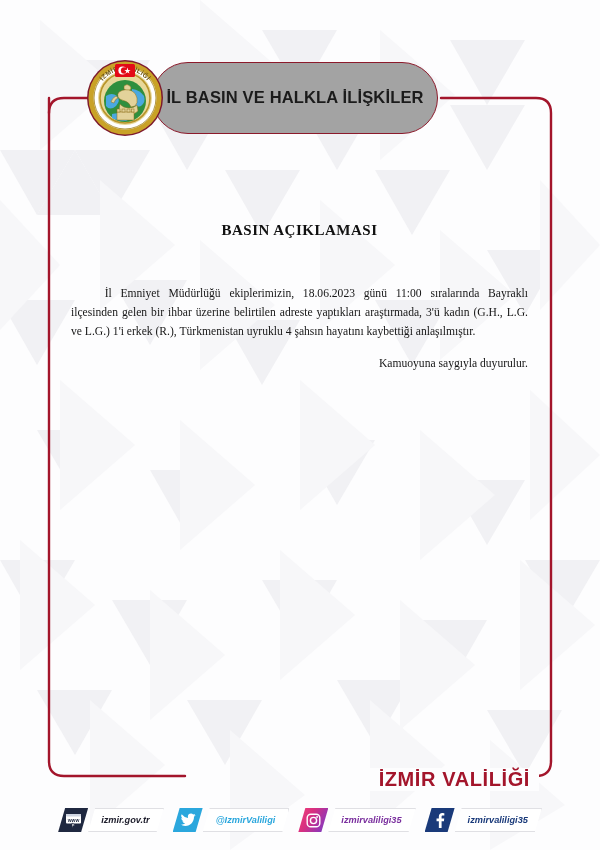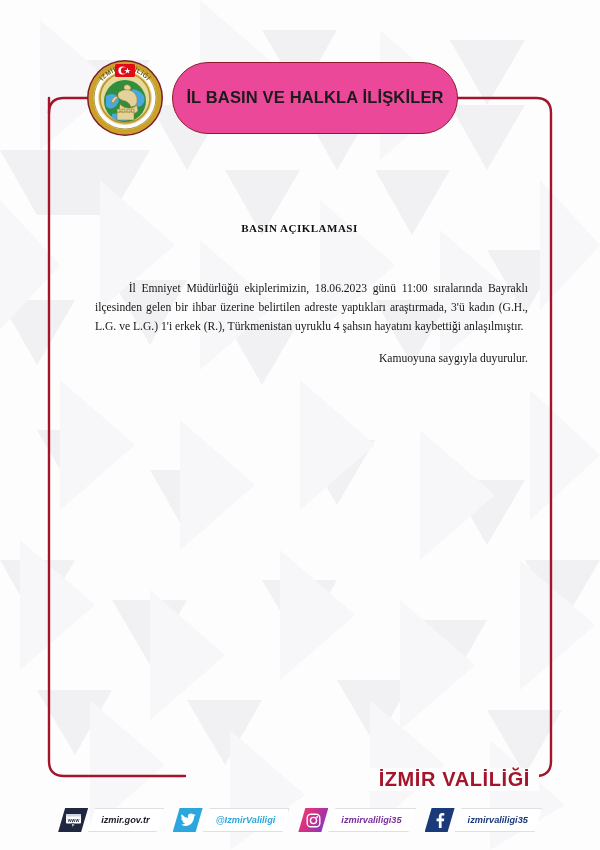--- a/index.html
+++ b/index.html
@@ -60,28 +60,27 @@
   }
 
   .header-banner {
     position: absolute;
     left: 152px;
     top: 14px;
     width: 286px;
     height: 72px;
     border: 1.6px solid #8c1a2b;
     border-radius: 40px;
-    background: #ec4899;
+    background: #a3a3a3;
     box-sizing: border-box;
     z-index: 6;
     display: flex;
     flex-direction: column;
     align-items: center;
     justify-content: center;
-    margin-left: 20px;
   }
   .header-banner .line {
     font-family: "Liberation Sans", sans-serif;
     font-weight: bold;
     font-size: 16.5px;
     letter-spacing: 0.15px;
     color: #1b1b1b;
     line-height: 1.28;
     white-space: nowrap;
   }
@@ -92,38 +91,38 @@
     left: 49px;
     top: 190px;
     width: 501px;
     z-index: 4;
   }
 
   .doc-title {
     text-align: center;
     font-family: "Liberation Serif", serif;
     font-weight: bold;
-    font-size: 11px;
+    font-size: 15px;
     letter-spacing: 0.5px;
     color: #111111;
     margin: 32px 0 0 0;
   }
 
   .para {
     font-family: "Liberation Serif", serif;
     font-size: 11.6px;
     line-height: 1.62;
     color: #161616;
     text-align: justify;
     text-indent: 2.9em;
     margin: 0;
     padding: 0 22px 0 22px;
     hyphens: none;
   }
-  .para.p1 { margin-top: 46px; margin-left: 24px; }
+  .para.p1 { margin-top: 46px; }
   .para.p2 { margin-top: 30px; }
   .para.p3 { margin-top: 14px; text-align: right; }
 
   
   .bottom-title-wrap {
     position: absolute;
     left: 0;
     top: 762px;
     width: 600px;
     height: 34px;

